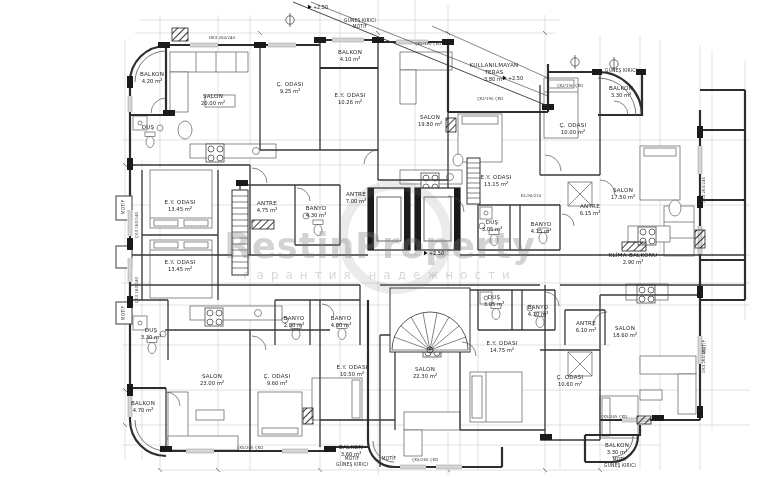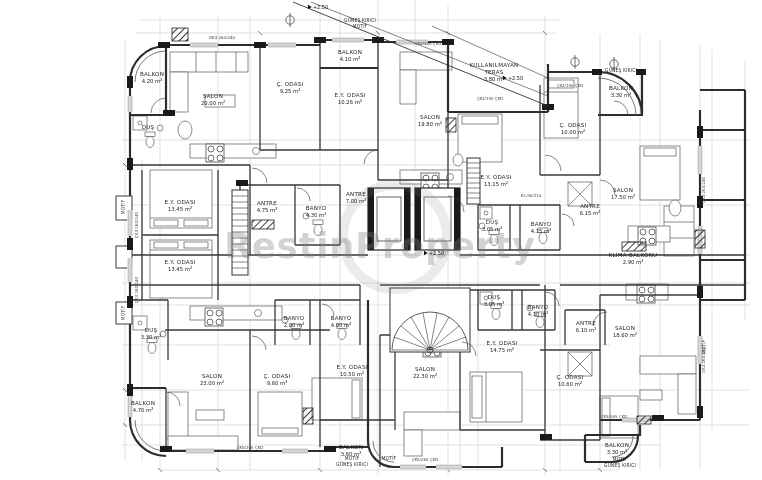--- a/index.html
+++ b/index.html
@@ -430,20 +430,21 @@
       <path d="M293,2L548,106" stroke-width="0.9"></path>
       <path d="M311,2L548,96" stroke-width="0.6"></path>
       <path d="M432,26L548,78" stroke-width="0.6"></path>
     </g>
   </svg>
 
   <div class="watermark">
     <div class="wm-ring"></div>
     <div class="wm-text">
       <span class="wm-brand">RestinProperty</span>
+      <span class="wm-sub">гарантия надежности</span>
     </div>
   </div>
 
   <div class="labels" id="label-layer">
       <div class="room" style="left: 152px; top: 78px;">
         <span class="r-label">BALKON</span>
         <span class="r-area">4.20 m²</span>
       </div>
       <div class="room" style="left: 213px; top: 100px;">
         <span class="r-label">SALON</span>

